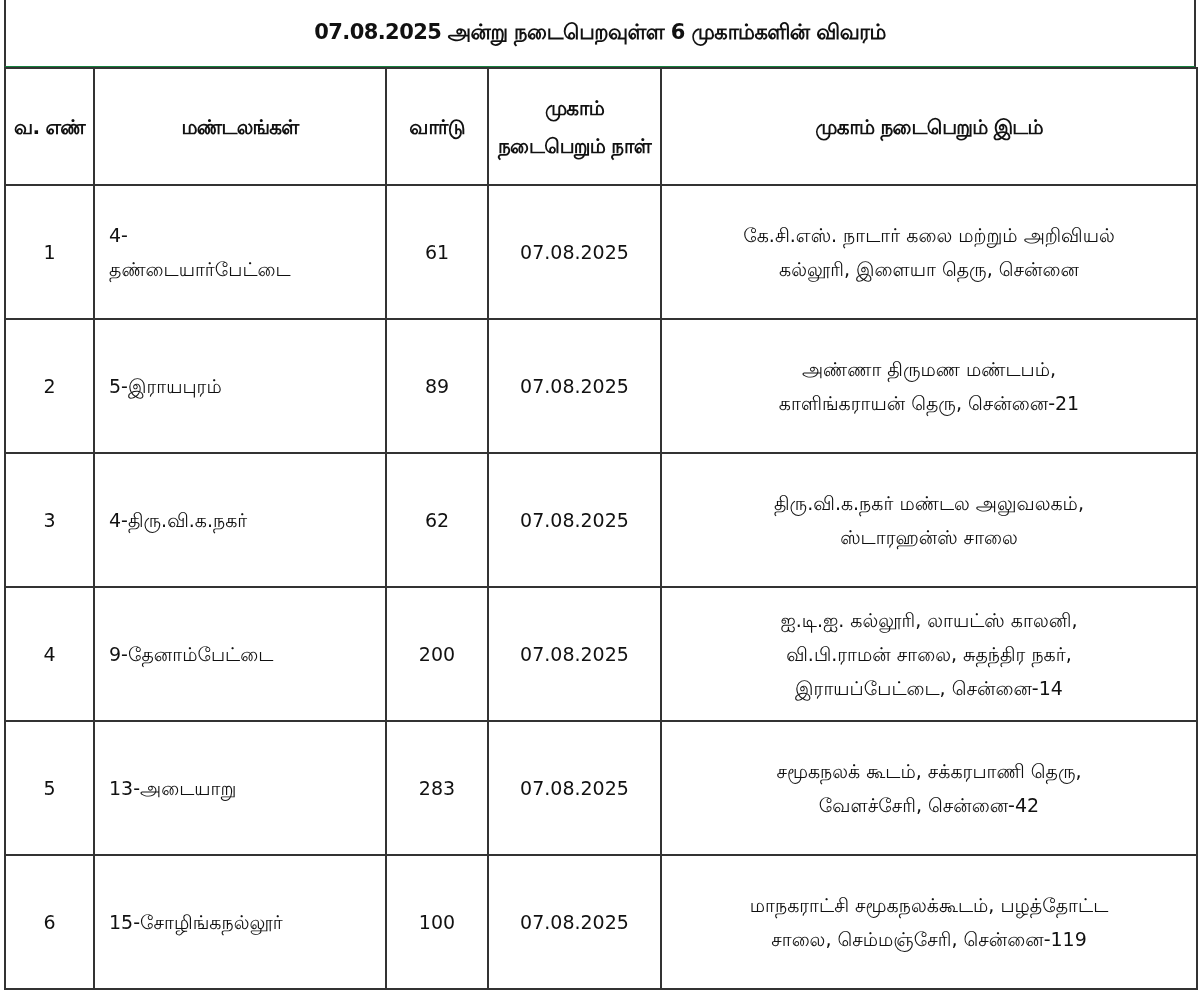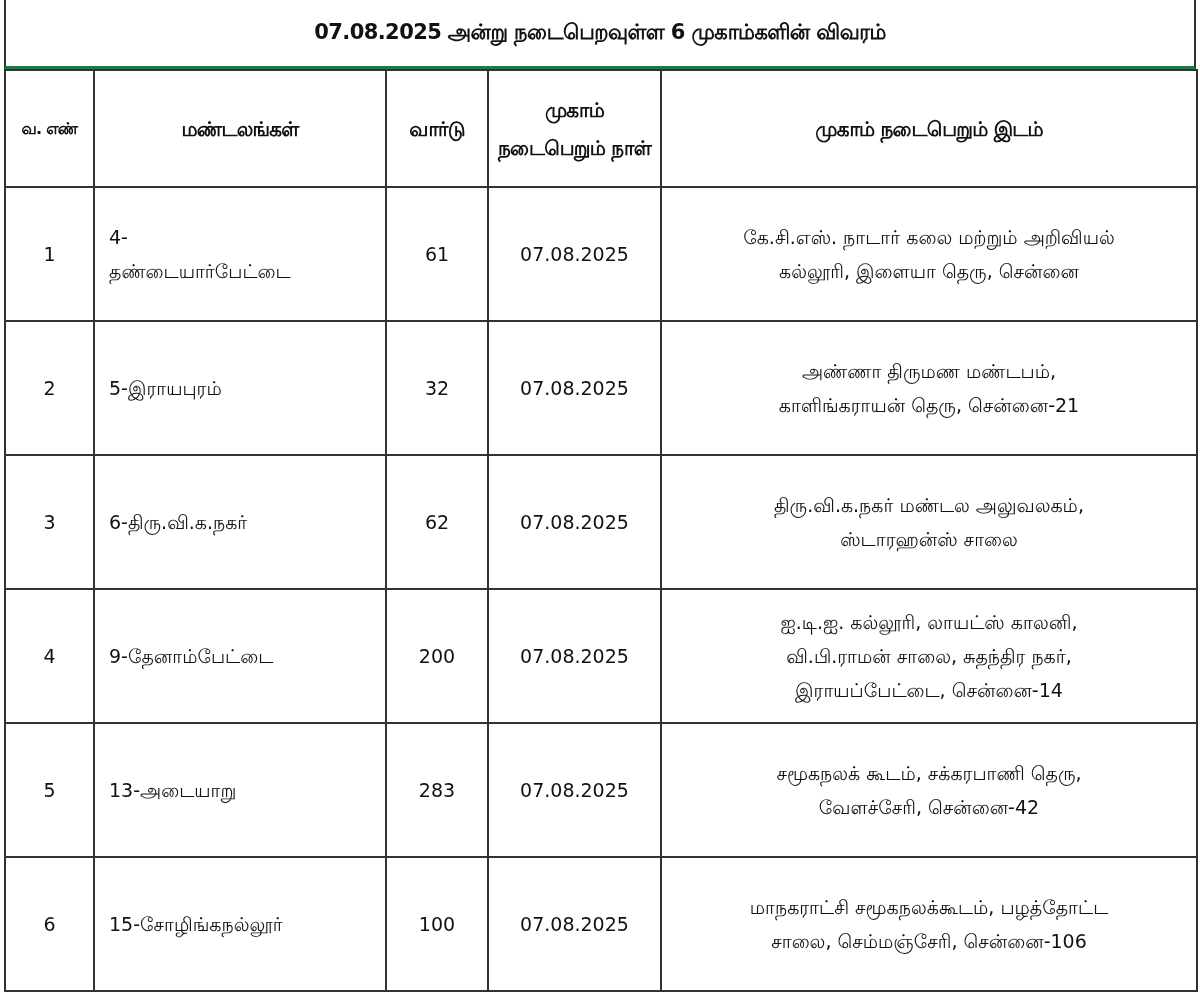--- a/index.html
+++ b/index.html
@@ -1,27 +1,27 @@
 <!DOCTYPE html>
 <html><head>
 <meta charset="utf-8">
 <style>
   html, body { margin: 0; padding: 0; background: #ffffff; }
   body { width: 1200px; height: 996px; overflow: hidden; position: relative;
          font-family: "DejaVu Sans", "Liberation Sans", sans-serif; color: #111; }
   .sheet { position: absolute; left: 4px; top: 0; width: 1192px; }
   .title-row { height: 66px; border-left: 2px solid #333; border-right: 2px solid #333;
-               border-bottom: 3px solid #15803d; display: flex; align-items: center; justify-content: center;
+               border-bottom: 1px solid #15803d; display: flex; align-items: center; justify-content: center;
                font-weight: bold; font-size: 21px; letter-spacing: -0.6px; }
   table { border-collapse: collapse; width: 1192px; table-layout: fixed; }
   td, th { border: 2px solid #333; text-align: center; vertical-align: middle; padding: 0 6px; }
   th { font-weight: bold; font-size: 20px; line-height: 38px; letter-spacing: -0.8px; height: 115px; }
   td { font-size: 19px; line-height: 34px; }
   td.zone { text-align: left; padding-left: 14px; }
-  th.sn { font-size: 16px; }
+  th.sn { font-size: 20px; }
   tbody tr { height: 134px; }
   tbody tr.r1 { height: 134px; }
 </style>
 </head>
 <body>
 
 <div class="sheet">
   <div class="title-row">
     <span>07.08.2025 அன்று நடைபெறவுள்ள 6 முகாம்களின் விவரம்</span>
   </div>
@@ -46,27 +46,27 @@
       <tr class="r1">
         <td>1</td>
         <td class="zone"><span>4-</span><br><span>தண்டையார்பேட்டை</span></td>
         <td>61</td>
         <td>07.08.2025</td>
         <td><span>கே.சி.எஸ். நாடார் கலை மற்றும் அறிவியல்</span><br><span>கல்லூரி, இளையா தெரு, சென்னை</span></td>
       </tr>
       <tr>
         <td>2</td>
         <td class="zone">5-இராயபுரம்</td>
-        <td>32</td>
+        <td>89</td>
         <td>07.08.2025</td>
         <td><span>அண்ணா திருமண மண்டபம்,</span><br><span>காளிங்கராயன் தெரு, சென்னை-21</span></td>
       </tr>
       <tr>
         <td>3</td>
-        <td class="zone">6-திரு.வி.க.நகர்</td>
+        <td class="zone">4-திரு.வி.க.நகர்</td>
         <td>62</td>
         <td>07.08.2025</td>
         <td><span>திரு.வி.க.நகர் மண்டல அலுவலகம்,</span><br><span>ஸ்டாரஹன்ஸ் சாலை</span></td>
       </tr>
       <tr>
         <td>4</td>
         <td class="zone">9-தேனாம்பேட்டை</td>
         <td>200</td>
         <td>07.08.2025</td>
         <td><span>ஐ.டி.ஐ. கல்லூரி, லாயட்ஸ் காலனி,</span><br><span>வி.பி.ராமன் சாலை, சுதந்திர நகர்,</span><br><span>இராயப்பேட்டை, சென்னை-14</span></td>
@@ -76,17 +76,17 @@
         <td class="zone">13-அடையாறு</td>
         <td>283</td>
         <td>07.08.2025</td>
         <td><span>சமூகநலக் கூடம், சக்கரபாணி தெரு,</span><br><span>வேளச்சேரி, சென்னை-42</span></td>
       </tr>
       <tr>
         <td>6</td>
         <td class="zone">15-சோழிங்கநல்லூர்</td>
         <td>100</td>
         <td>07.08.2025</td>
-        <td><span>மாநகராட்சி சமூகநலக்கூடம், பழத்தோட்ட</span><br><span>சாலை, செம்மஞ்சேரி, சென்னை-106</span></td>
+        <td><span>மாநகராட்சி சமூகநலக்கூடம், பழத்தோட்ட</span><br><span>சாலை, செம்மஞ்சேரி, சென்னை-119</span></td>
       </tr>
     </tbody>
   </table>
 </div>
 
 </body></html>

